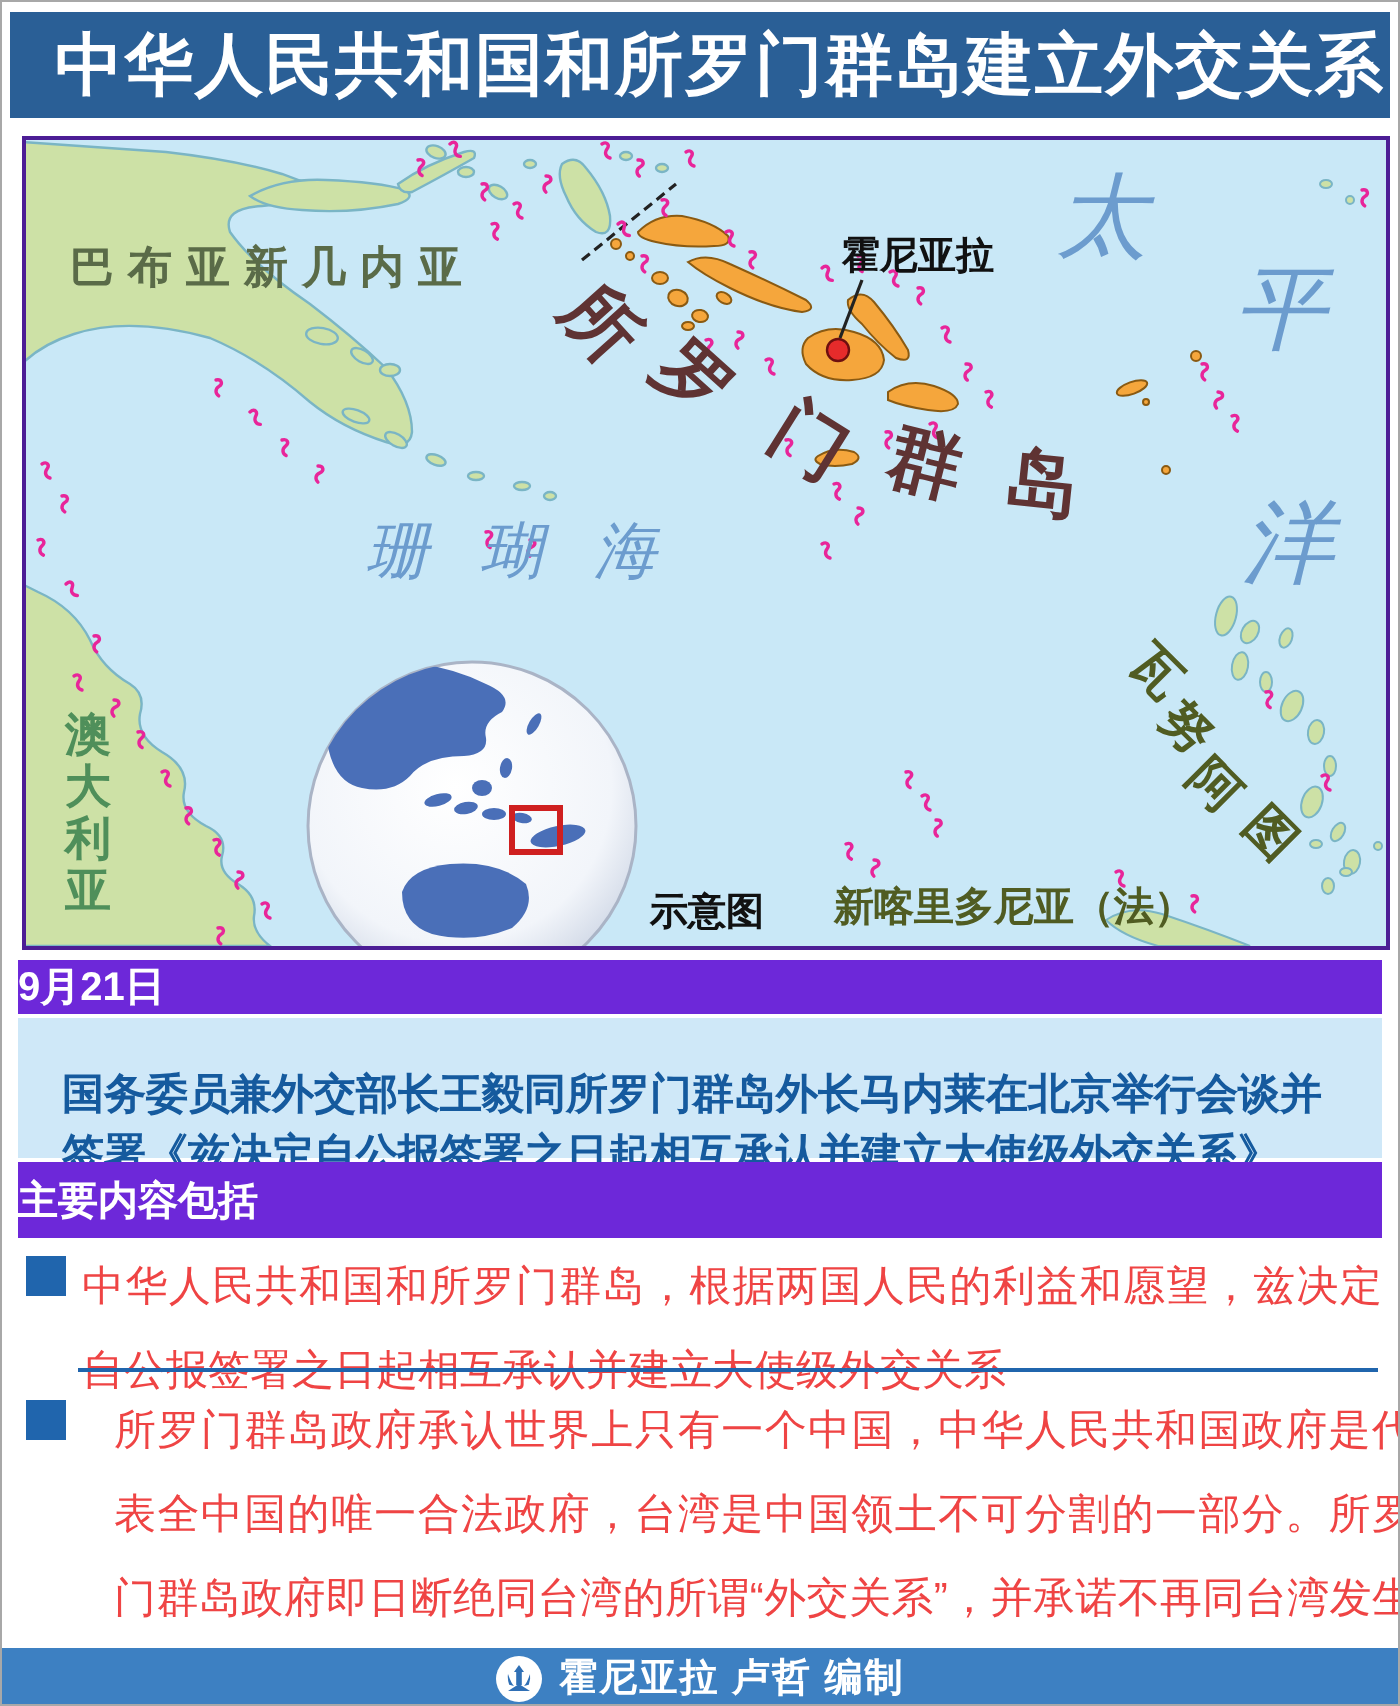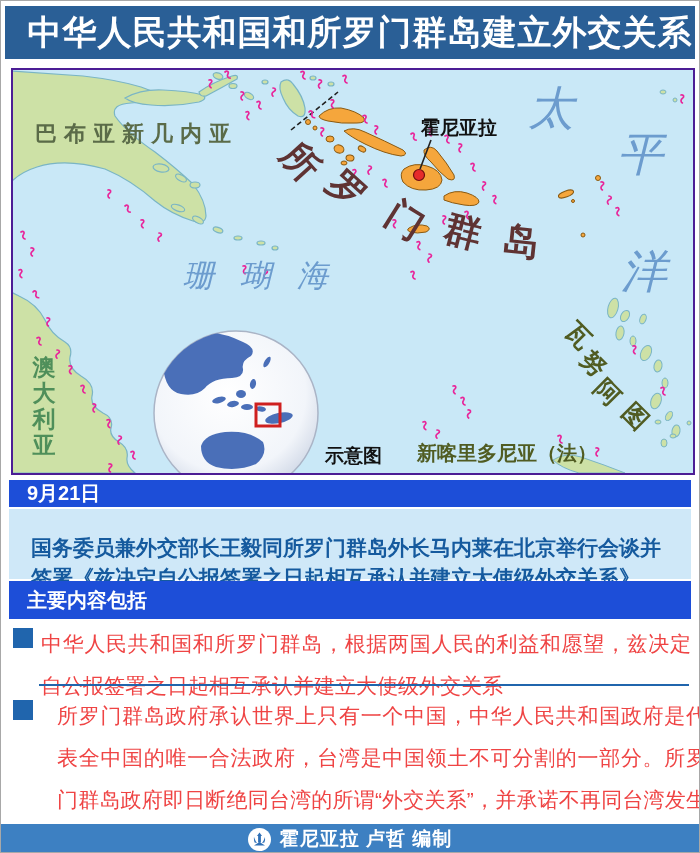--- a/index.html
+++ b/index.html
@@ -15,22 +15,22 @@
     font-size:34px;font-weight:bold;letter-spacing:1px;white-space:nowrap;padding-left:20px;
   }
   
   .map-wrap{
     position:absolute;left:10px;top:67px;width:680px;height:403px;
     border:2px solid #4c1d95;box-sizing:content-box;background:#c9e8f7;
   }
   .map-wrap svg{display:block;}
   
   .bar{
-    position:absolute;left:8px;right:8px;background:#1d4ed8;color:#ffffff;
-    font-weight:bold;font-size:20px;display:flex;align-items:center;padding-left:18px;box-sizing:border-box;
+    position:absolute;left:8px;right:8px;background:#6d28d9;color:#ffffff;
+    font-weight:bold;font-size:20px;display:flex;align-items:center;box-sizing:border-box;
   }
   .date-bar{top:479px;height:27px;}
   .section-bar{top:580px;height:38px;}
   .summary-box{
     position:absolute;left:8px;right:8px;top:508px;height:70px;background:#cfe8f8;
     color:#155a9e;font-weight:bold;font-size:21px;line-height:30px;
     padding:24px 0 0 22px;box-sizing:border-box;white-space:nowrap;
   }
   .bullet-sq{position:absolute;left:12px;width:20px;height:20px;background:#2065ad;}
   .bullet-text{

